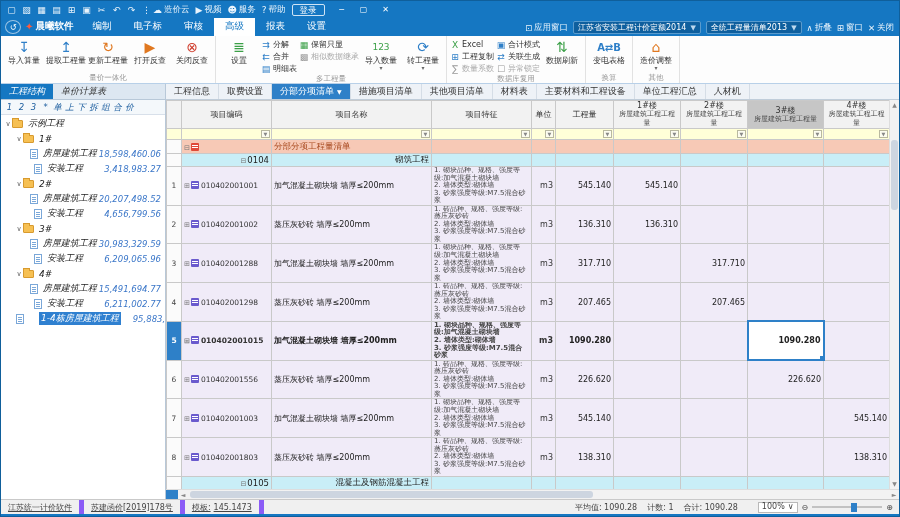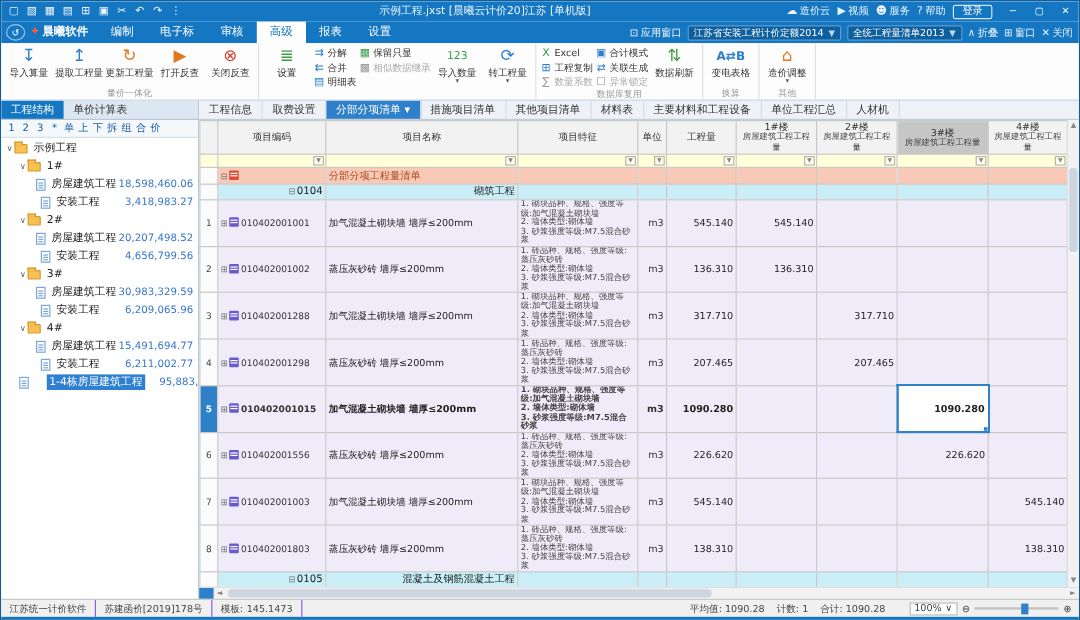--- a/index.html
+++ b/index.html
@@ -36,21 +36,21 @@
   .rbtn-lg .ric{height:17px;font-size:14px;line-height:17px;}
   .rbtn-lg .rlb{font-size:8px;color:#333;white-space:nowrap;line-height:9px;}
   .rbtn-lg .arrow{font-size:6px;color:#666;line-height:5px;}
   .rcol{display:flex;flex-direction:column;gap:1px;padding-top:2px;}
   .rbtn-sm{display:flex;align-items:center;gap:2px;height:11px;font-size:8px;color:#333;white-space:nowrap;cursor:default;}
   .rbtn-sm .ric{font-size:9px;width:10px;text-align:center;}
   .rbtn-sm.disabled{color:#aaa;}
   
   .appbody{flex:1;display:flex;min-height:0;}
   
-  .sidebar{width:165px;flex:0 0 auto;border-right:1px solid #b8c8d8;display:flex;flex-direction:column;background:#fff;}
+  .sidebar{width:165px;flex:0 0 auto;border-right:1px solid #b8c8d8;display:flex;flex-direction:column;background:#fff;font-style:italic;}
   .side-tabs{height:16px;background:#dde7f1;display:flex;flex:0 0 auto;border-bottom:1px solid #b8c8d8;}
   .stab{padding:1px 8px;font-size:9px;color:#333;display:flex;align-items:center;}
   .stab.active{background:#1577c2;color:#fff;}
   .side-toolbar{height:15px;display:flex;align-items:center;gap:1px;padding:0 3px;border-bottom:1px solid #d8e0ea;background:#f4f8fb;flex:0 0 auto;}
   .sbtn{min-width:11px;height:12px;text-align:center;font-size:8.5px;color:#1a5c9e;line-height:12px;cursor:default;}
   .tree{flex:1;overflow:hidden;padding-top:1px;font-size:9px;}
   .trow{height:15px;display:flex;align-items:center;white-space:nowrap;}
   .texp{width:8px;font-size:7px;color:#666;text-align:center;}
   .tico-folder{width:11px;height:8px;background:#f6c053;border:1px solid #d89a2e;border-radius:1px;margin-right:3px;position:relative;flex:0 0 auto;}
   .tico-folder::before{content:"";position:absolute;left:-1px;top:-3px;width:5px;height:2px;background:#f6c053;border:1px solid #d89a2e;border-bottom:none;}
@@ -97,21 +97,21 @@
   .vthumb{position:absolute;top:40px;left:1px;width:7px;height:70px;background:#cdd5e0;border-radius:3px;}
   .varr{height:10px;line-height:10px;}
   .varr.bottom{position:absolute;bottom:0;left:0;right:0;}
   .hscroll{height:10px;background:#f2f2f2;border-top:1px solid #ddd;display:flex;align-items:center;flex:0 0 auto;font-size:6px;color:#888;}
   .hcorner{width:12px;height:10px;background:#2e80c8;flex:0 0 auto;}
   .harr{width:10px;text-align:center;flex:0 0 auto;}
   .hthumb{height:7px;background:#cdd5e0;border-radius:3px;width:55%;margin:0 2px;}
   .htrack{flex:1;}
   
   .statusbar{height:15px;background:#f0f0f0;border-top:1px solid #c9c9c9;display:flex;align-items:center;font-size:8px;color:#444;flex:0 0 auto;}
-  .sseg{padding:0 7px;border-right:1px solid #8b5cf6;white-space:nowrap;height:100%;display:flex;align-items:center;gap:3px;}
+  .sseg{padding:0 7px;border-right:5px solid #8b5cf6;white-space:nowrap;height:100%;display:flex;align-items:center;gap:3px;text-decoration:underline;}
   .sstats{margin-left:auto;display:flex;gap:10px;padding-right:20px;}
   .szoom{display:flex;align-items:center;gap:4px;padding-right:6px;}
   .zoombox{border:1px solid #b9b9b9;background:#fff;padding:0 3px;height:11px;line-height:10px;font-size:8px;display:flex;align-items:center;gap:3px;}
   .sld{width:70px;height:2px;background:#c2c2c2;position:relative;}
   .sldthumb{position:absolute;left:55%;top:-3px;width:6px;height:9px;background:#2e80c8;}
   .bottomedge{height:2px;background:#1577c2;flex:0 0 auto;}
 </style>
 </head>
 <body>
 
@@ -123,21 +123,20 @@
         <span class="qbtn">▧</span>
         <span class="qbtn">▦</span>
         <span class="qbtn">▤</span>
         <span class="qbtn">⊞</span>
         <span class="qbtn">▣</span>
         <span class="qbtn">✂</span>
         <span class="qbtn">↶</span>
         <span class="qbtn">↷</span>
         <span class="qbtn">⋮</span>
       </div>
-    <div class="tb-title">示例工程.jxst  [晨曦云计价20]江苏 [单机版]</div>
     <div class="tb-actions" id="tbActions">
         <span class="tb-act">
           <span class="aicn">☁</span>
           <span>造价云</span>
         </span>
         <span class="tb-act">
           <span class="aicn">▶</span>
           <span>视频</span>
         </span>
         <span class="tb-act">
@@ -259,20 +258,21 @@
             <div class="ric" style="color: rgb(60, 160, 72); font-size: 9px;">123</div>
             <div class="rlb">导入数量</div>
             <div class="arrow">▾</div>
           </div>
           <div class="rbtn-lg">
             <div class="ric" style="color: rgb(46, 127, 200);">⟳</div>
             <div class="rlb">转工程量</div>
             <div class="arrow">▾</div>
           </div>
         </div>
+        <div class="rgroup-label">多工程量</div>
       </div>
       <div class="rgroup">
         <div class="rgroup-items">
           <div class="rcol">
             <div class="rbtn-sm">
               <span class="ric" style="color: rgb(60, 160, 72);">X</span>
               <span>Excel</span>
             </div>
             <div class="rbtn-sm">
               <span class="ric" style="color: rgb(46, 127, 200);">⊞</span>

